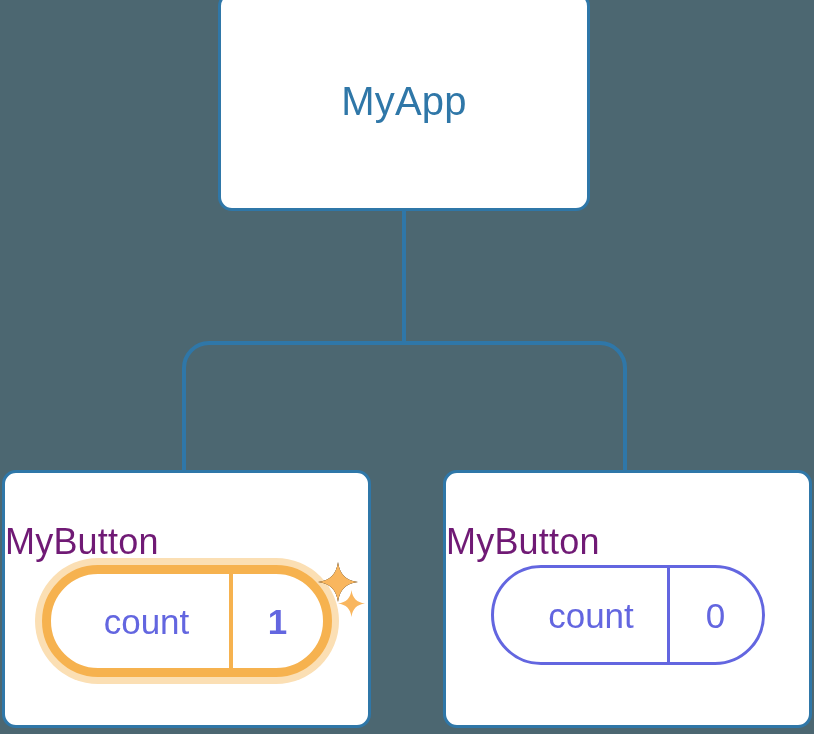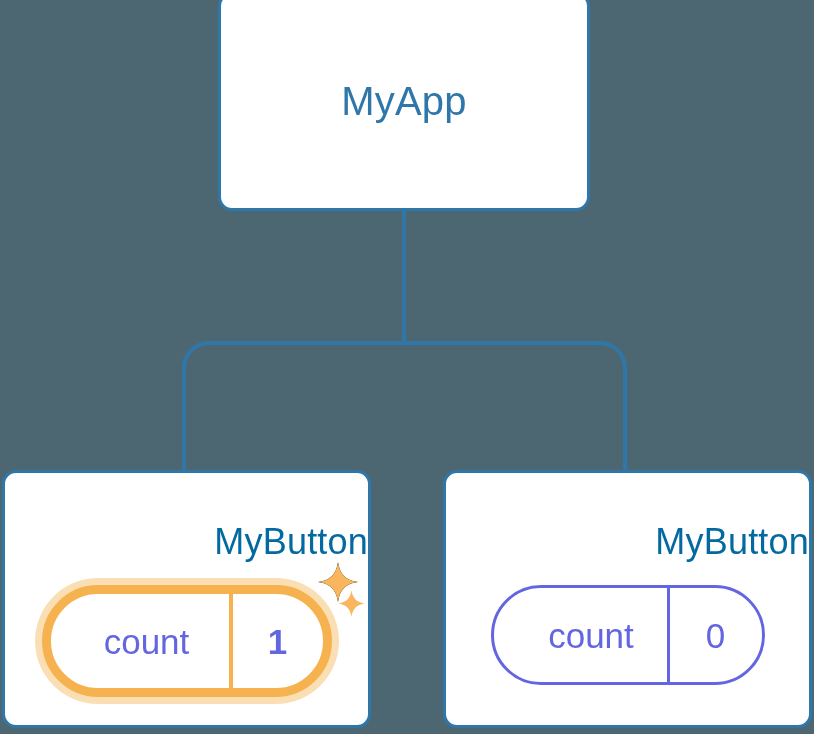--- a/index.html
+++ b/index.html
@@ -68,32 +68,32 @@
     font-weight: 400;
     letter-spacing: 0.2px;
     white-space: nowrap;
   }
 
   .child-title {
     position: absolute;
     left: 0;
     right: 0;
     top: 48px;
-    text-align: right;
-    color: #0369a1;
+    text-align: left;
+    color: #701a75;
     font-size: 36px;
     font-weight: 400;
     letter-spacing: 0.2px;
     white-space: nowrap;
   }
 
   
   .pill-wrap {
     position: absolute;
-    top: 112px;
+    top: 92px;
     left: 50%;
     transform: translateX(-50%);
   }
   .pill {
     position: relative;
     display: flex;
     align-items: stretch;
     background: #ffffff;
     box-sizing: border-box;
     height: 100px;

